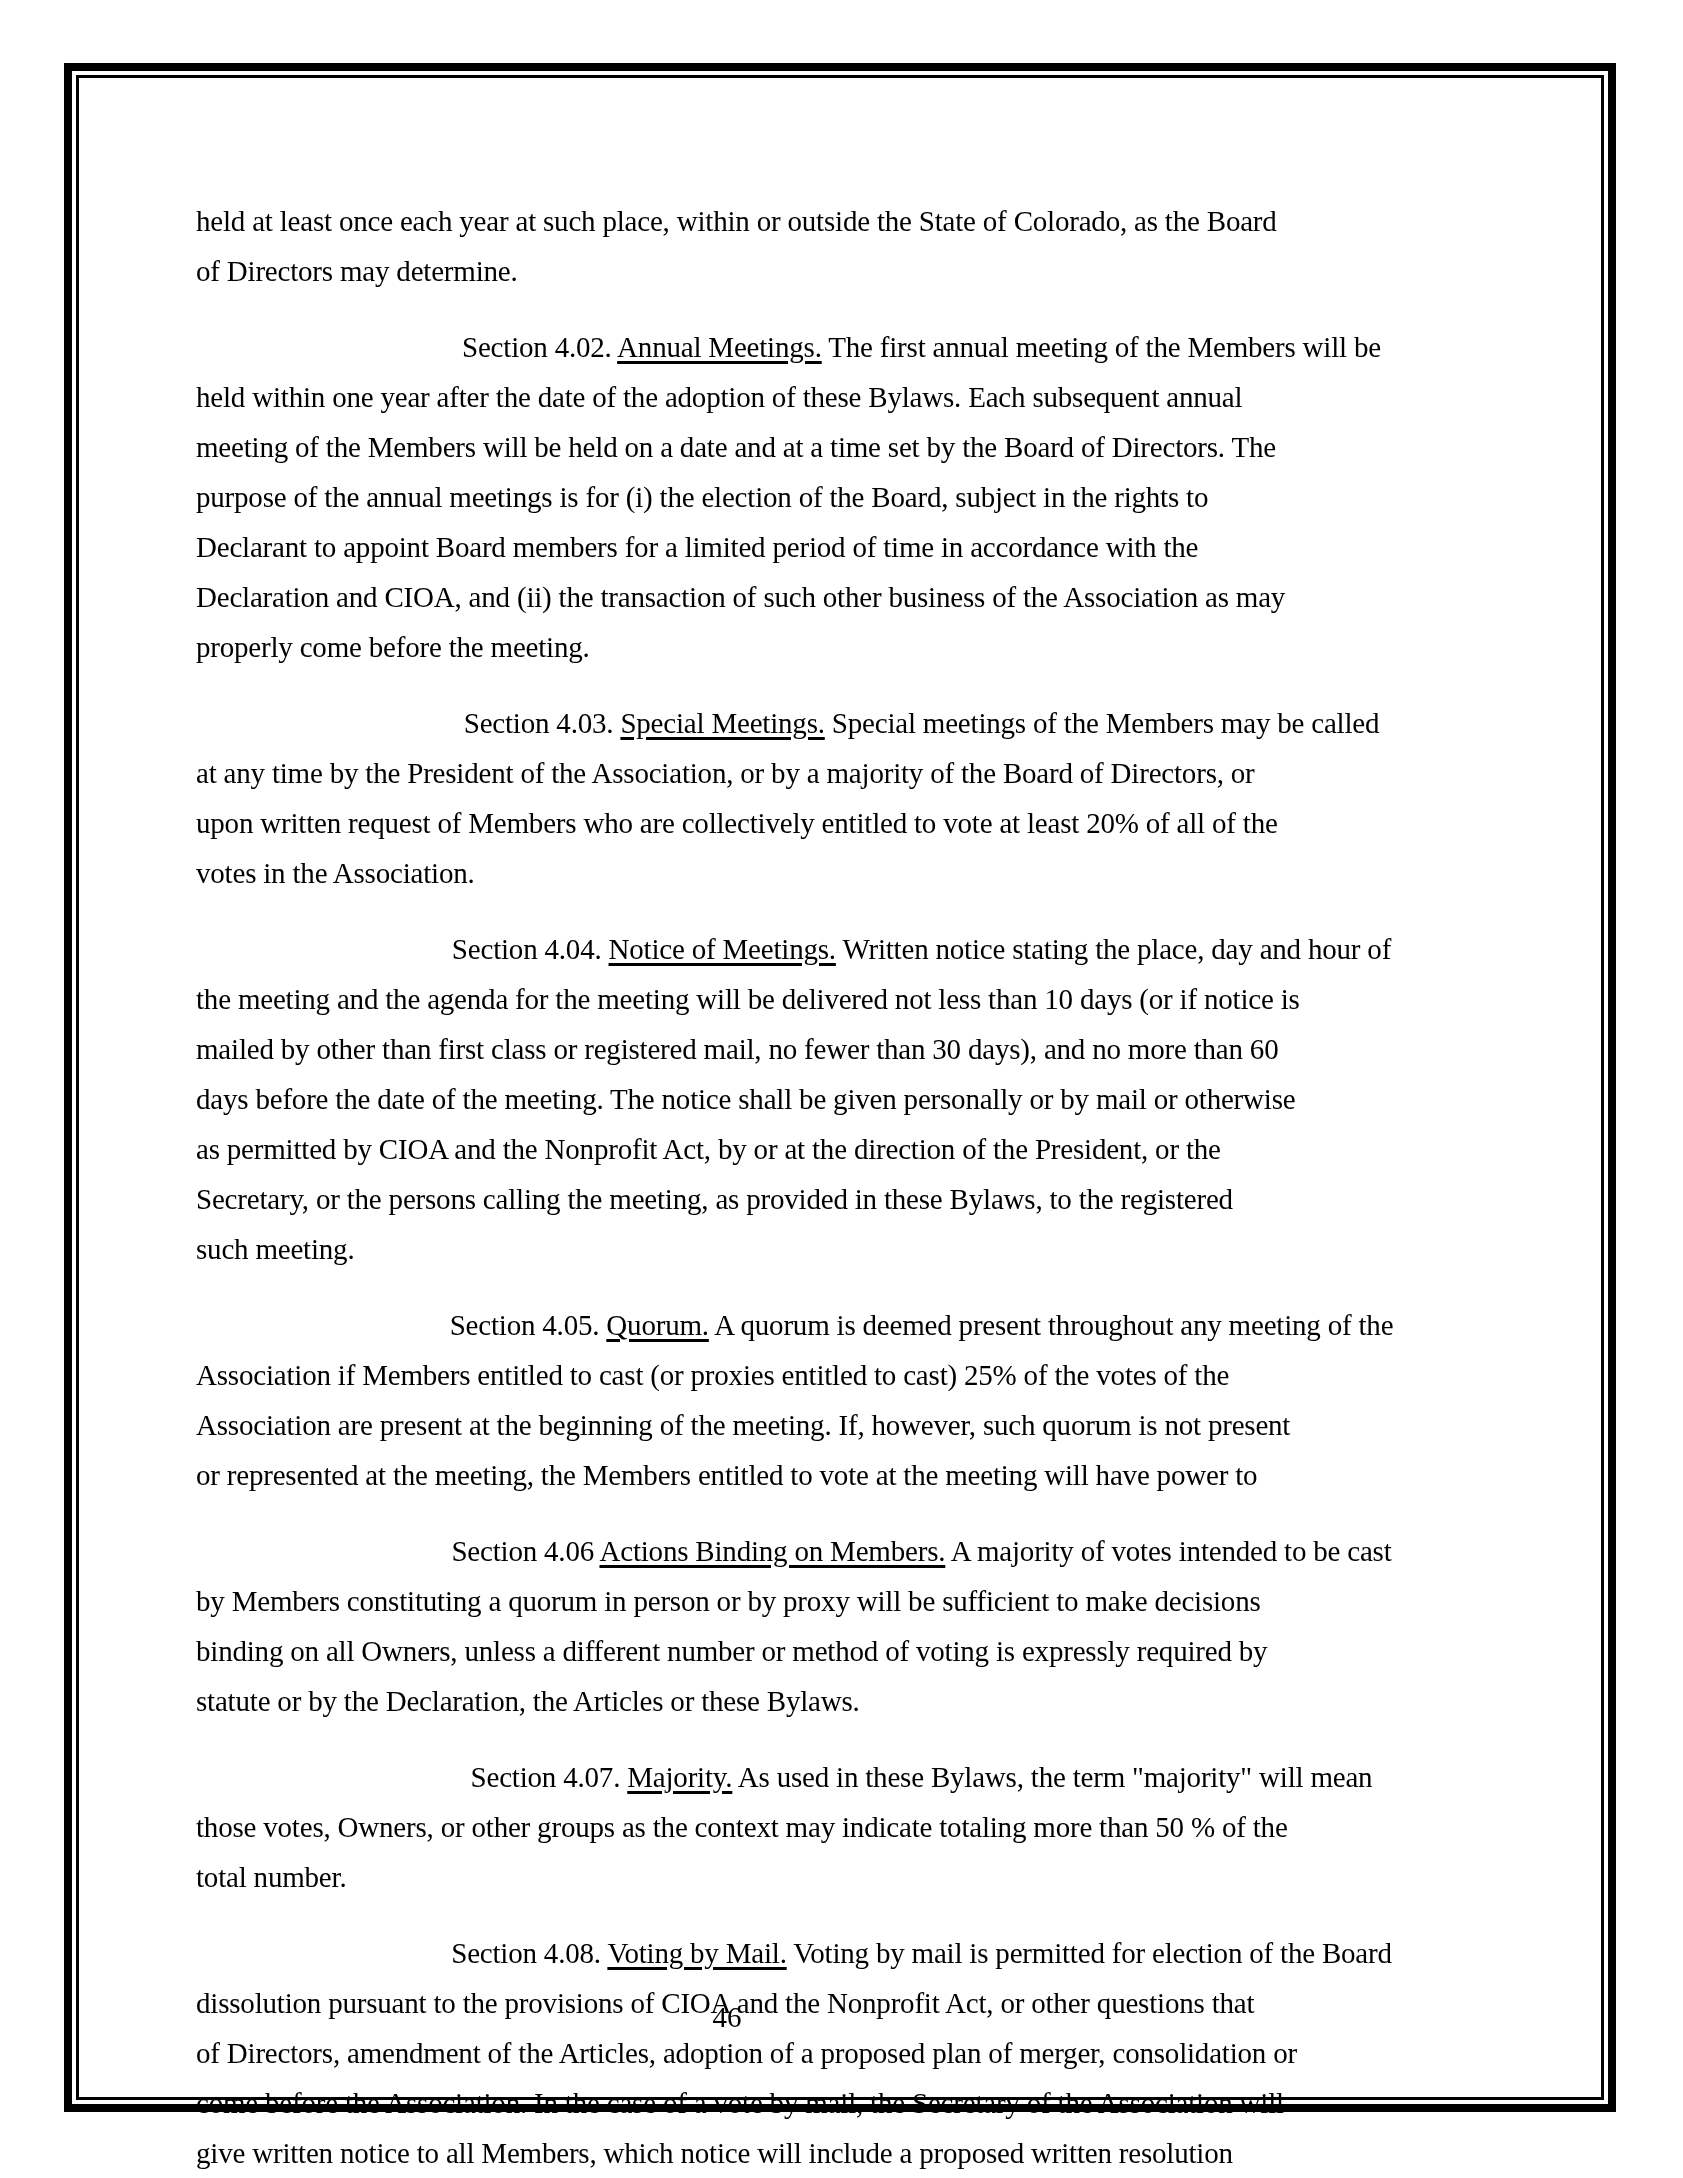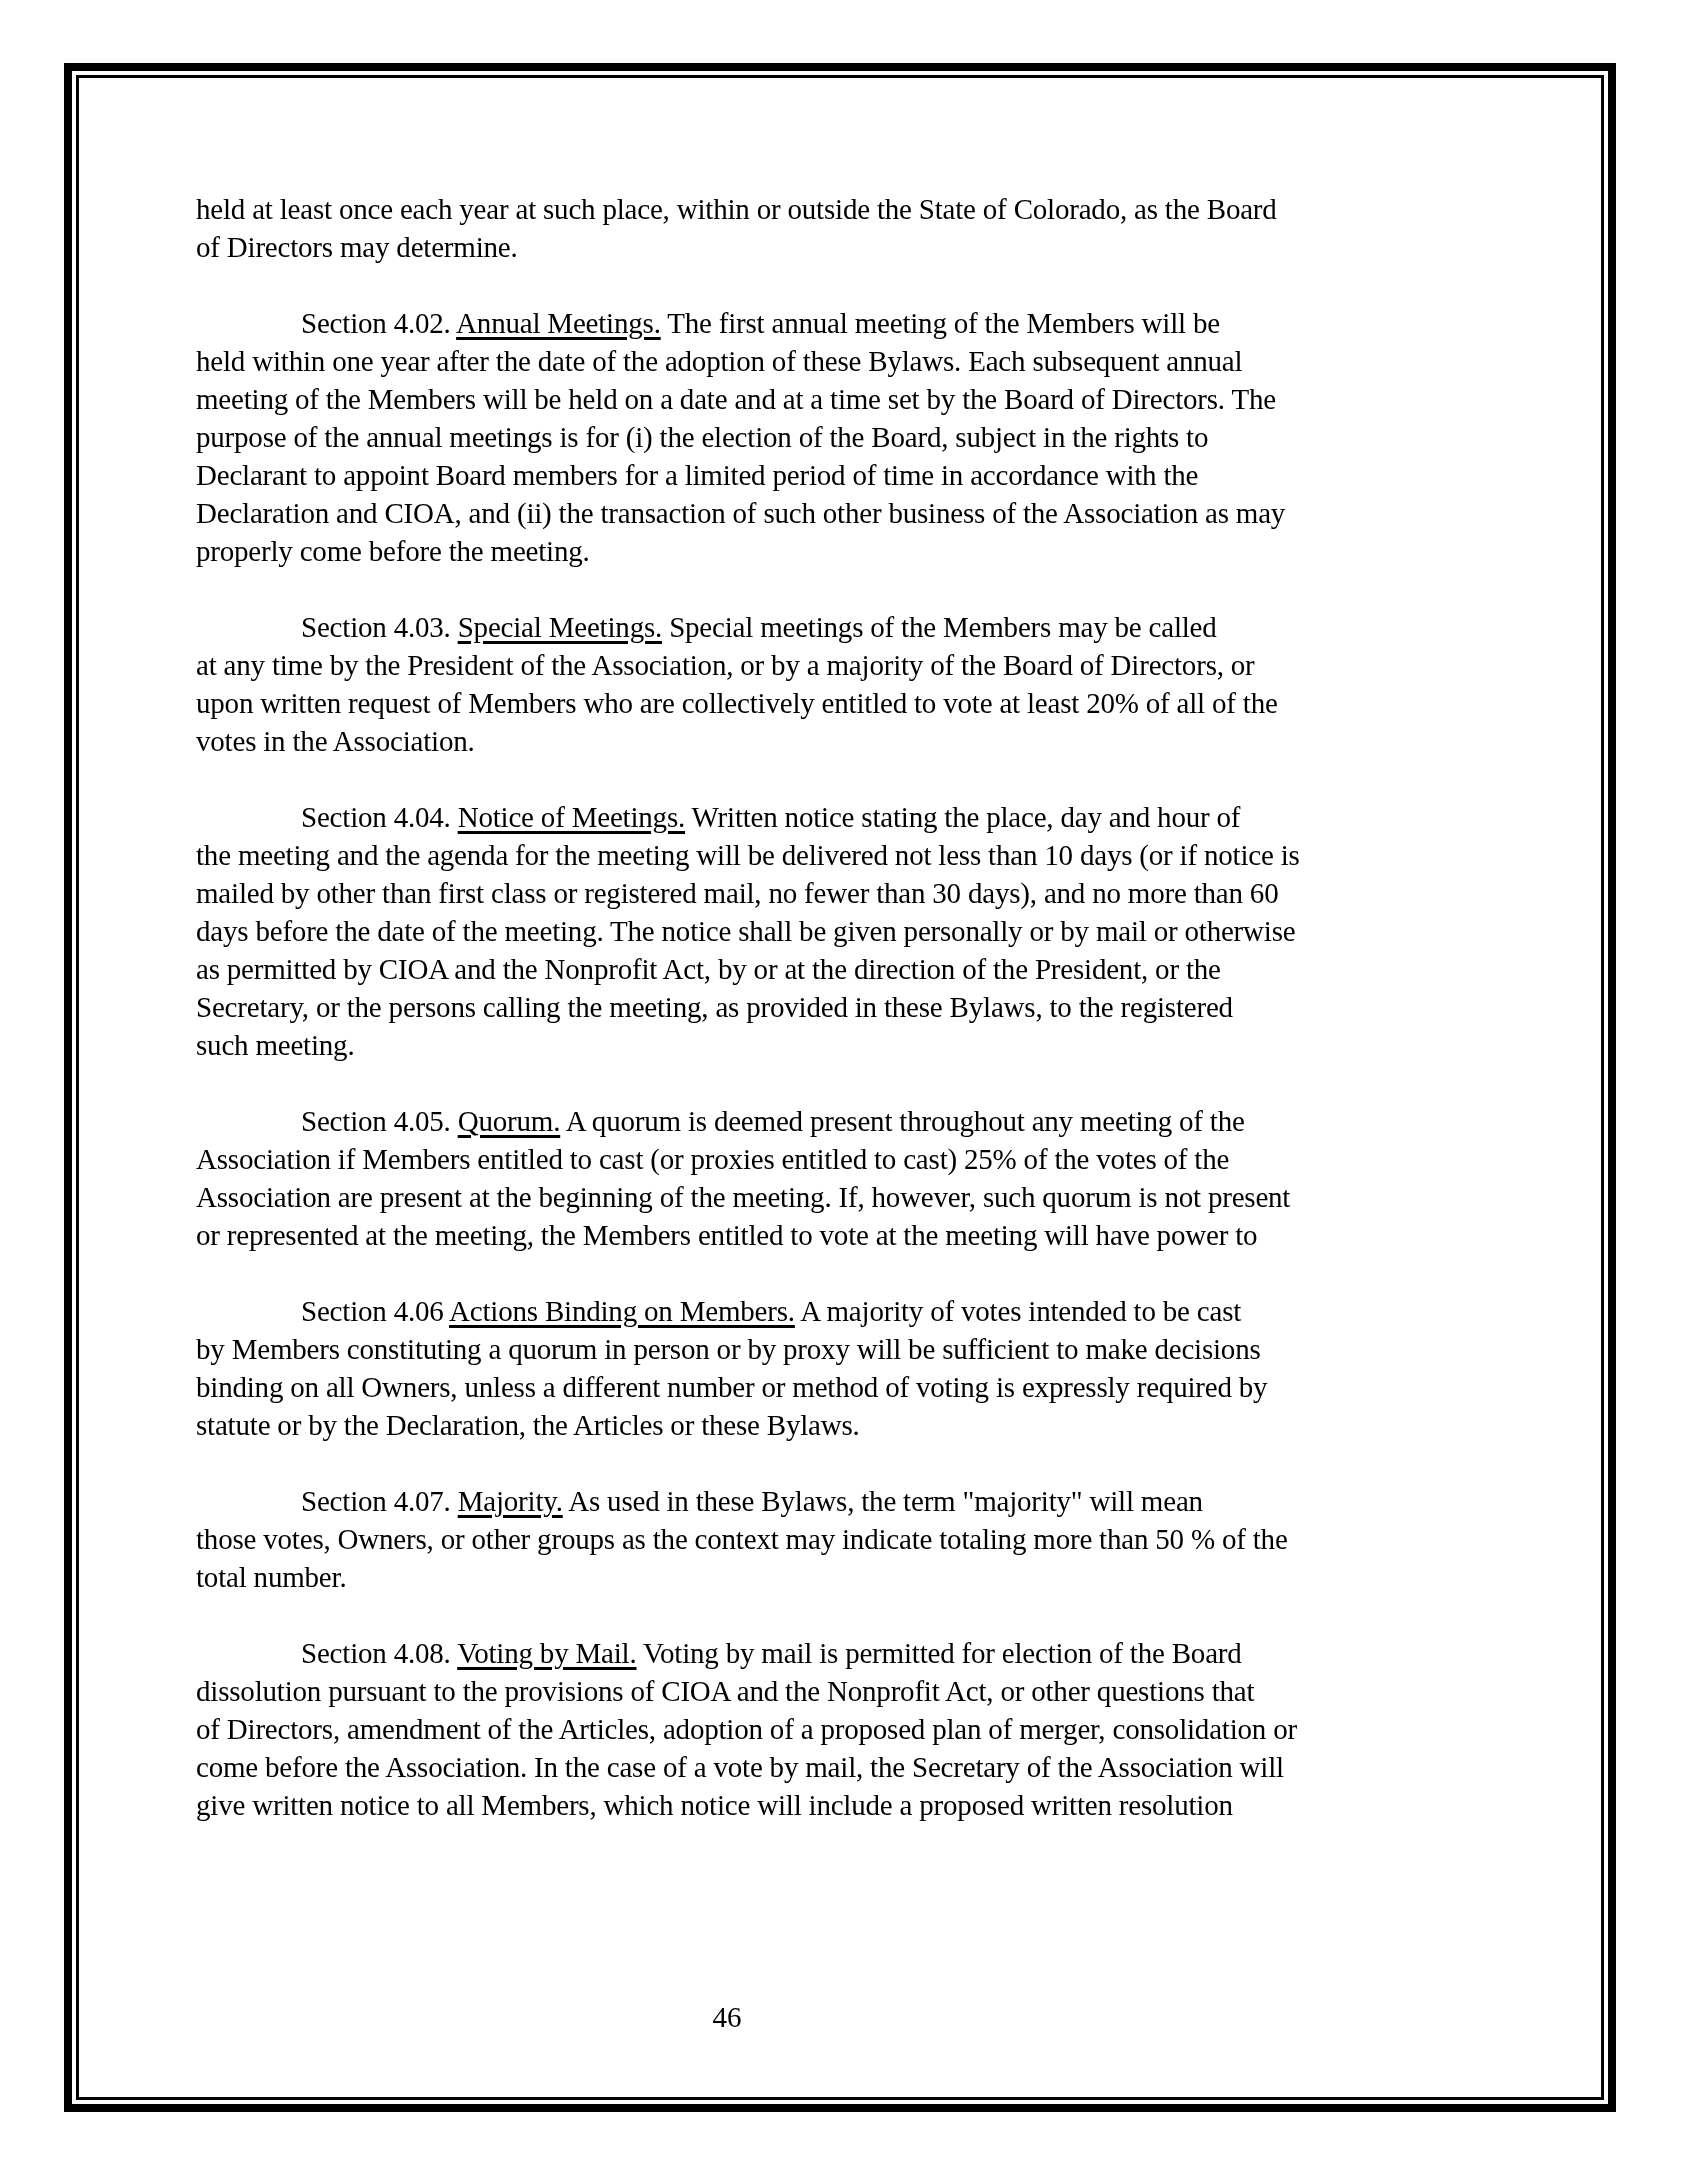--- a/index.html
+++ b/index.html
@@ -39,23 +39,25 @@
   }
   .para {
     margin: 0 0 38px 0;
   }
   .line {
     white-space: nowrap;
     height: 38px;
     line-height: 38px;
     font-size: 29px;
     letter-spacing: -0.2px;
+    margin-top: 12px;
   }
   .line.indent {
     padding-left: 105px;
+    text-align: center;
   }
   .u {
     text-decoration: underline;
     text-decoration-thickness: 2.5px;
     text-underline-offset: 4px;
   }
   .page-number {
     position: absolute;
     top: 1998px;
     left: 0;

